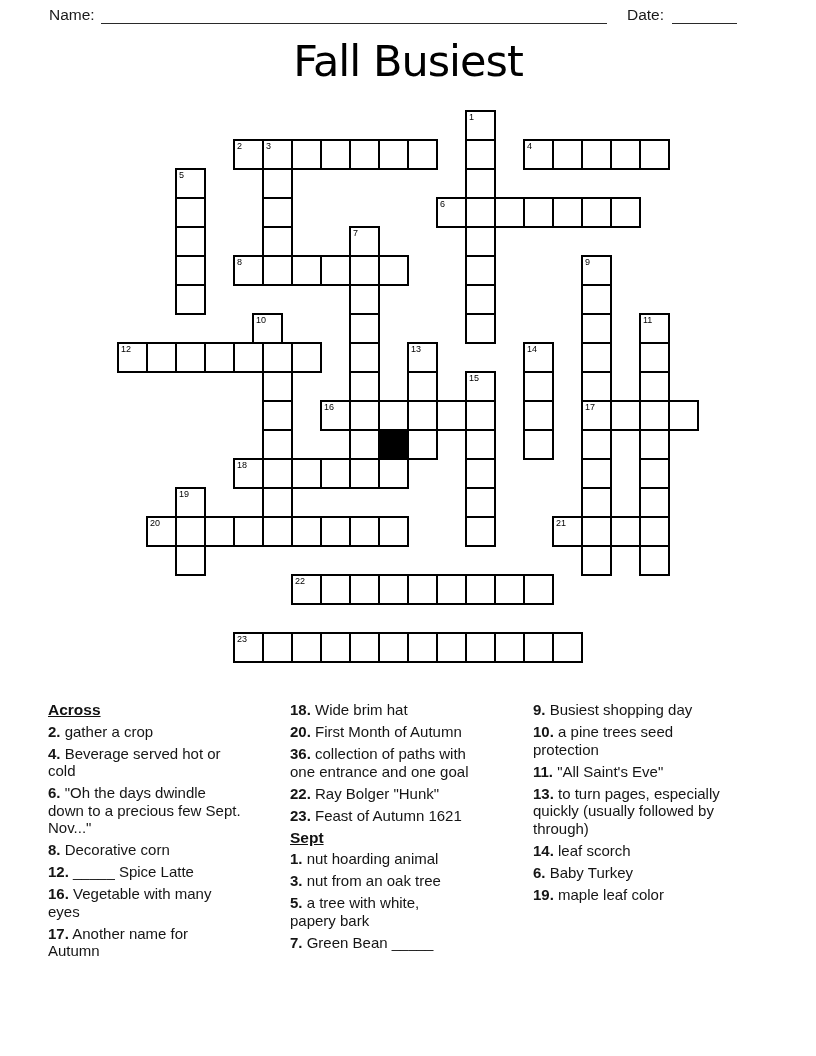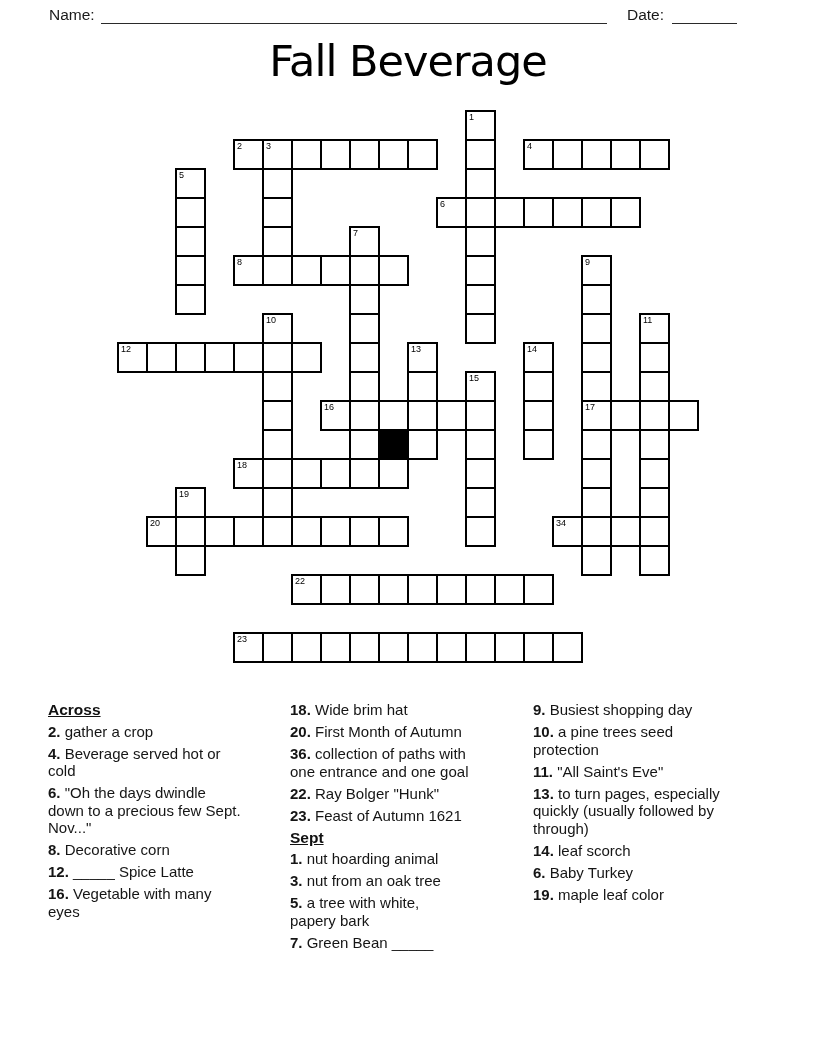--- a/index.html
+++ b/index.html
@@ -61,21 +61,21 @@
 <body>
 
 <div class="page">
 
   <span class="hdr-label" id="name-label">Name:</span>
   <div class="write-line" id="name-line"></div>
 
   <span class="hdr-label" id="date-label">Date:</span>
   <div class="write-line" id="date-line"></div>
 
-  <div class="title">Fall Beverage</div>
+  <div class="title">Fall Busiest</div>
 
   <div id="grid">
       <div class="cell" style="left: 233px; top: 139px;">
         <span class="num">2</span>
       </div>
       <div class="cell" style="left: 262px; top: 139px;">
         <span class="num">3</span>
       </div>
       <div class="cell" style="left: 291px; top: 139px;"></div>
       <div class="cell" style="left: 320px; top: 139px;"></div>
@@ -142,21 +142,21 @@
       </div>
       <div class="cell" style="left: 175px; top: 516px;"></div>
       <div class="cell" style="left: 204px; top: 516px;"></div>
       <div class="cell" style="left: 233px; top: 516px;"></div>
       <div class="cell" style="left: 262px; top: 516px;"></div>
       <div class="cell" style="left: 291px; top: 516px;"></div>
       <div class="cell" style="left: 320px; top: 516px;"></div>
       <div class="cell" style="left: 349px; top: 516px;"></div>
       <div class="cell" style="left: 378px; top: 516px;"></div>
       <div class="cell" style="left: 552px; top: 516px;">
-        <span class="num">34</span>
+        <span class="num">21</span>
       </div>
       <div class="cell" style="left: 581px; top: 516px;"></div>
       <div class="cell" style="left: 610px; top: 516px;"></div>
       <div class="cell" style="left: 639px; top: 516px;"></div>
       <div class="cell" style="left: 291px; top: 574px;">
         <span class="num">22</span>
       </div>
       <div class="cell" style="left: 320px; top: 574px;"></div>
       <div class="cell" style="left: 349px; top: 574px;"></div>
       <div class="cell" style="left: 378px; top: 574px;"></div>
@@ -210,21 +210,21 @@
         <span class="num">9</span>
       </div>
       <div class="cell" style="left: 581px; top: 284px;"></div>
       <div class="cell" style="left: 581px; top: 313px;"></div>
       <div class="cell" style="left: 581px; top: 342px;"></div>
       <div class="cell" style="left: 581px; top: 371px;"></div>
       <div class="cell" style="left: 581px; top: 429px;"></div>
       <div class="cell" style="left: 581px; top: 458px;"></div>
       <div class="cell" style="left: 581px; top: 487px;"></div>
       <div class="cell" style="left: 581px; top: 545px;"></div>
-      <div class="cell" style="left: 262px; top: 313px;">
+      <div class="cell" style="left: 252px; top: 313px;">
         <span class="num">10</span>
       </div>
       <div class="cell" style="left: 262px; top: 371px;"></div>
       <div class="cell" style="left: 262px; top: 400px;"></div>
       <div class="cell" style="left: 262px; top: 429px;"></div>
       <div class="cell" style="left: 262px; top: 487px;"></div>
       <div class="cell" style="left: 639px; top: 313px;">
         <span class="num">11</span>
       </div>
       <div class="cell" style="left: 639px; top: 342px;"></div>
@@ -263,20 +263,22 @@
       <p class="clue"><b>2.</b><span class="txt"> gather a crop</span></p>
       <p class="clue"><b>4.</b><span class="txt"> Beverage served hot or
 cold</span></p>
       <p class="clue"><b>6.</b><span class="txt"> "Oh the days dwindle
 down to a precious few Sept.
 Nov..."</span></p>
       <p class="clue"><b>8.</b><span class="txt"> Decorative corn</span></p>
       <p class="clue"><b>12.</b><span class="txt"> _____ Spice Latte</span></p>
       <p class="clue"><b>16.</b><span class="txt"> Vegetable with many
 eyes</span></p>
+      <p class="clue"><b>17.</b><span class="txt"> Another name for
+Autumn</span></p>
     </div>
   <div class="clue-col" id="clue-col-1">
       <p class="clue"><b>18.</b><span class="txt"> Wide brim hat</span></p>
       <p class="clue"><b>20.</b><span class="txt"> First Month of Autumn</span></p>
       <p class="clue"><b>36.</b><span class="txt"> collection of paths with
 one entrance and one goal</span></p>
       <p class="clue"><b>22.</b><span class="txt"> Ray Bolger "Hunk"</span></p>
       <p class="clue"><b>23.</b><span class="txt"> Feast of Autumn 1621</span></p>
       <div class="clue-header">Sept</div>
       <p class="clue"><b>1.</b><span class="txt"> nut hoarding animal</span></p>

